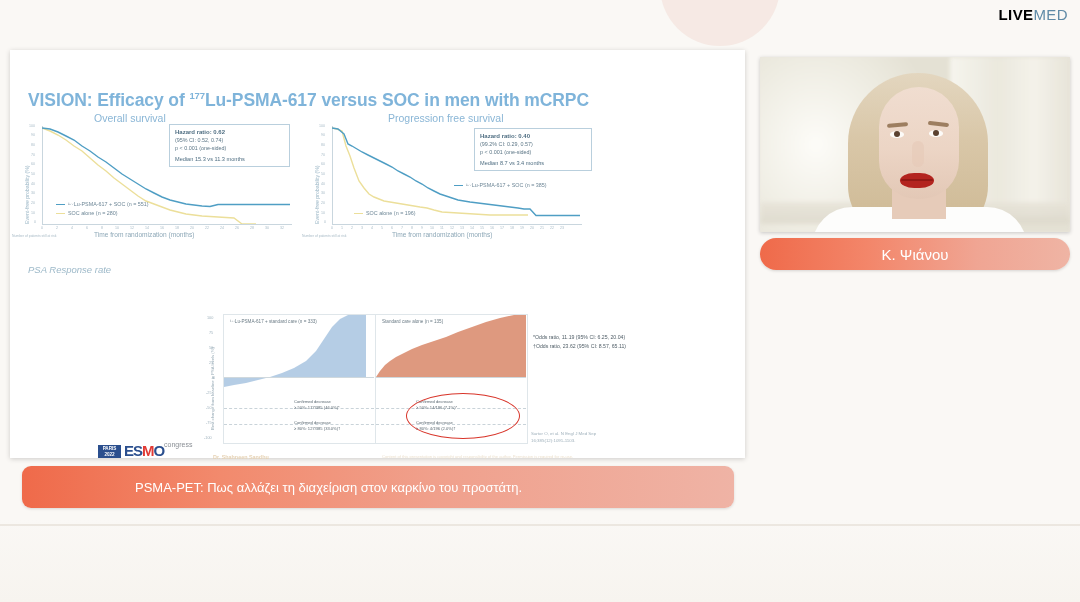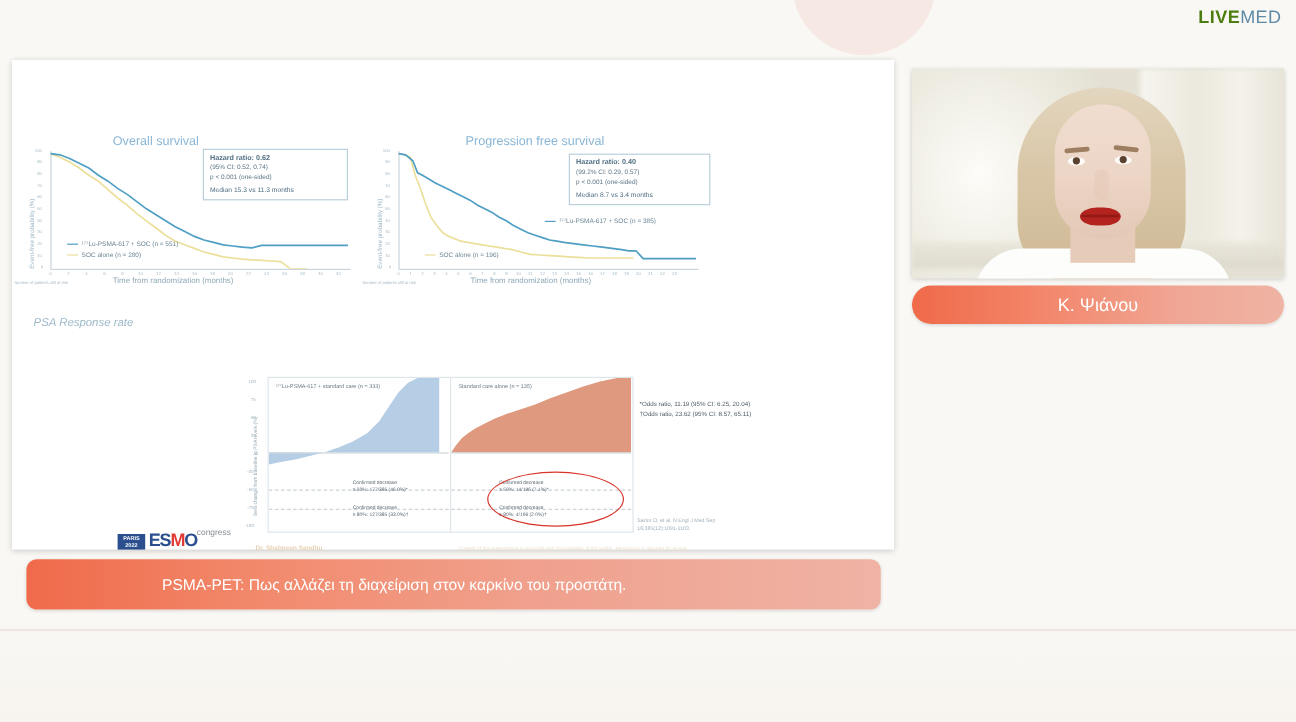--- a/index.html
+++ b/index.html
@@ -21,21 +21,21 @@
   .footer-rule{
     position:absolute;left:0;top:524px;width:1080px;height:2px;
     background:#ece7e0;
   }
 
   
   .livemed{
     position:absolute;right:12px;top:6px;z-index:6;
     font-size:15px;font-weight:bold;letter-spacing:.4px;
   }
-  .livemed .live{color:#4d7c0f;}
+  .livemed .live{color:#000000;}
   .livemed .med{color:#5f8aa6;font-weight:normal;}
 
   
   .slide{
     position:absolute;left:10px;top:50px;width:735px;height:408px;
     background:#ffffff;z-index:4;
     box-shadow:0 1px 5px rgba(0,0,0,.18);
   }
   .slide-title{
     position:absolute;left:18px;top:40px;width:700px;
@@ -208,20 +208,23 @@
 
 <div class="bg-band"></div>
 <div class="bg-arc-top"></div>
 
 <div class="livemed">
   <span class="live">LIVE</span><span class="med">MED</span>
 </div>
 
 <div class="slide">
 
+  <div class="slide-title">
+    <span>VISION: Efficacy of </span><sup>177</sup><span>Lu-PSMA-617 versus SOC in men with mCRPC</span>
+  </div>
 
   <div class="panel" style="left:8px;top:62px;width:290px;height:130px;">
     <div class="panel-title" style="left:76px;top:0px;">Overall survival</div>
     <div class="axis-y-label" style="left:6px;top:112px;">Event-free probability (%)</div>
     <div class="axis-x-label" style="left:76px;top:119px;">Time from randomization (months)</div>
     <div class="axis-line" style="left:24px;top:14px;width:1px;height:98px;"></div>
     <div class="axis-line" style="left:24px;top:112px;width:250px;height:1px;"></div>
 
     <svg style="position:absolute;left:24px;top:14px;" width="250" height="98">
       <polyline fill="none" stroke="#ecdf9a" stroke-width="1.4" points="0,2 8,5 16,9 24,14 32,20 40,25 48,32 56,39 64,45 72,52 80,58 88,64 96,70 104,75 112,78 120,81 128,84 136,86 144,88 152,89 160,90 168,90.5 176,91 184,91.5 192,92 200,98 208,98 214,98"></polyline>

